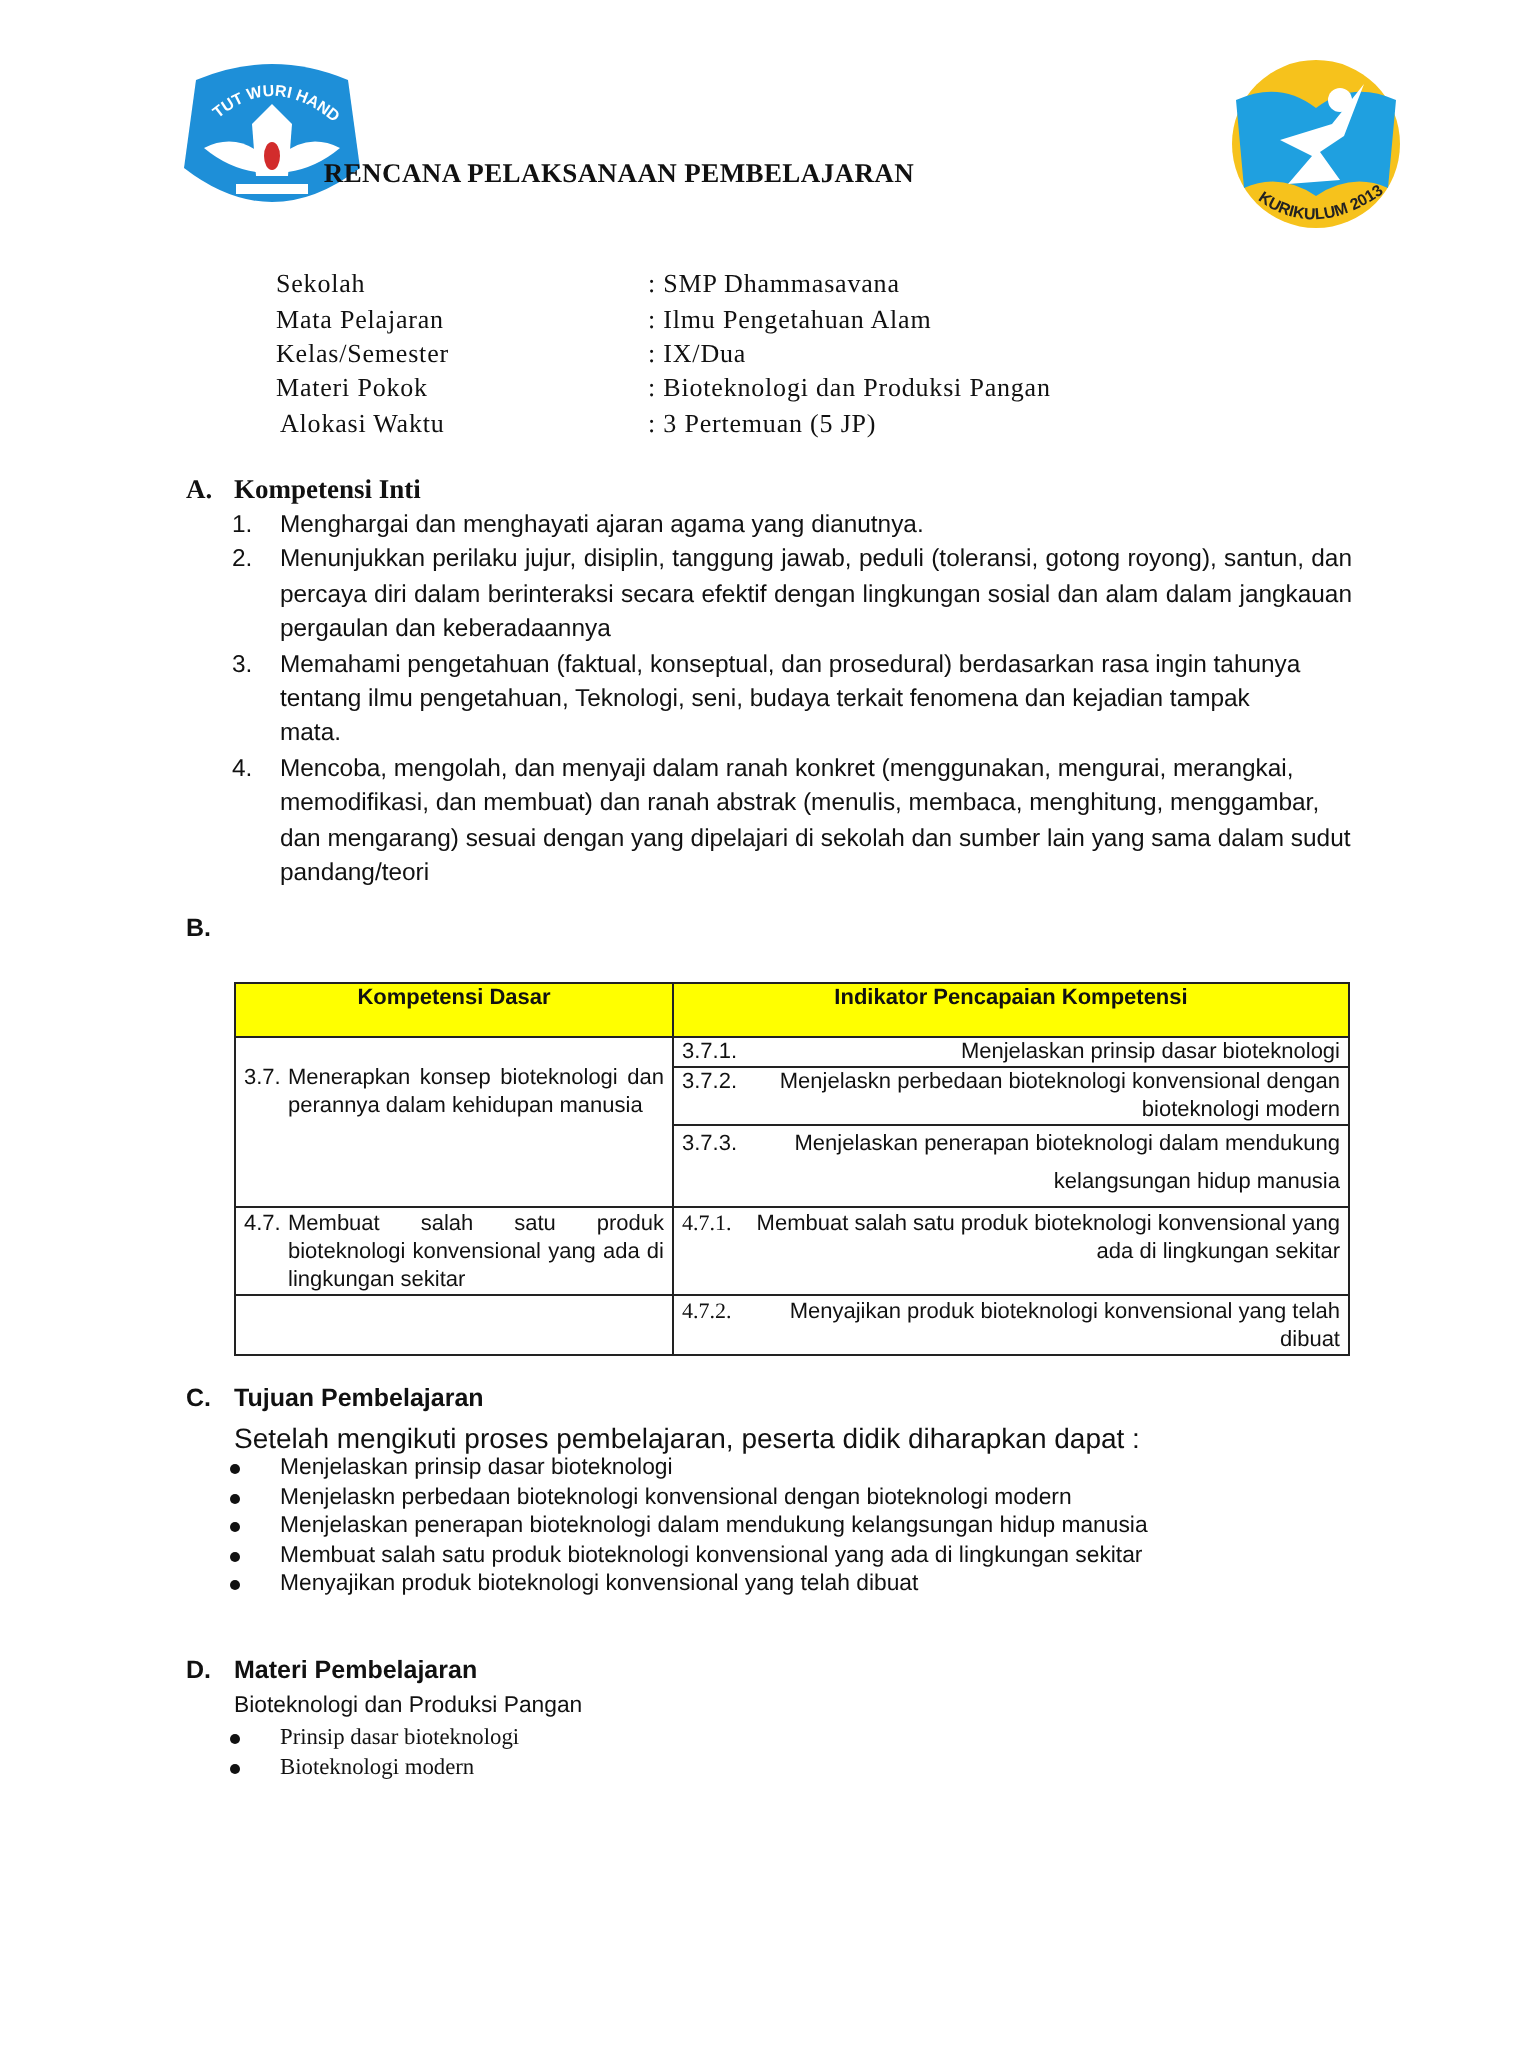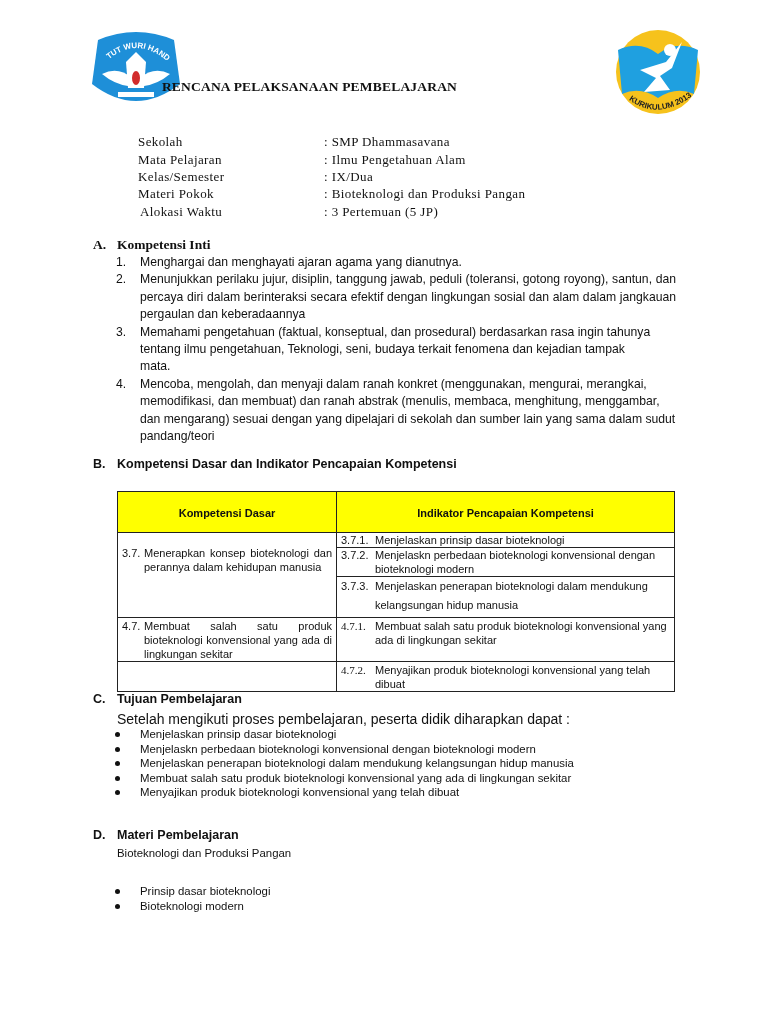--- a/index.html
+++ b/index.html
@@ -17,25 +17,25 @@
   .sec-head { font-size:13.5px; font-weight:bold; }
   .sec-head .letter { position:absolute; left:0; }
   .sec-head .txt { position:absolute; left:24px; white-space:nowrap; }
 
   .ki-list { left:116px; width:560px; font-size:12.2px; line-height:17.4px; }
   .ki-item { position:relative; padding-left:24px; }
   .ki-item .num { position:absolute; left:0; top:0; }
 
   table.kd { position:absolute; left:117px; top:491px; width:558px; border-collapse:collapse; font-size:11px; line-height:14px; }
   table.kd td, table.kd th { border:1px solid #222; vertical-align:top; padding:0 4px; }
-  table.kd th { background:#ffff00; font-weight:bold; height:26px; text-align:center; vertical-align:top; padding-top:14px; }
+  table.kd th { background:#ffff00; font-weight:bold; height:26px; text-align:center; vertical-align:top; padding-top:0; }
   .kd-left { width:210px; }
   .hang { position:relative; padding-left:22px; text-align:justify; }
   .hang .n { position:absolute; left:0; top:0; }
-  .ind { position:relative; padding-left:34px; }
+  .ind { position:relative; padding-left:34px;text-align:right; }
   .ind .n { position:absolute; left:0; top:0; }
   .ind.serifnum .n { font-family:"Liberation Serif", serif; }
 
   .bullets { font-size:11.4px; line-height:14.6px; }
   .bullets .b { position:relative; padding-left:28px; white-space:nowrap; }
   .bullets .b::before { content:""; position:absolute; left:3px; top:5px; width:5px; height:5px; border-radius:50%; background:#111; }
 
   .logo { position:absolute; }
 </style>
 </head>
@@ -112,21 +112,20 @@
     <span>Memahami pengetahuan (faktual, konseptual, dan prosedural) berdasarkan rasa ingin tahunya tentang ilmu pengetahuan, Teknologi, seni, budaya terkait fenomena dan kejadian tampak mata.</span>
   </div>
   <div class="ki-item">
     <span class="num">4.</span>
     <span>Mencoba, mengolah, dan menyaji dalam ranah konkret (menggunakan, mengurai, merangkai, memodifikasi, dan membuat) dan ranah abstrak (menulis, membaca, menghitung, menggambar, dan mengarang) sesuai dengan yang dipelajari di sekolah dan sumber lain yang sama dalam sudut pandang/teori</span>
   </div>
 </div>
 
 <div class="abs sec-head sans" style="left:93px;top:457px;width:500px;height:18px;font-size:12.5px;">
   <span class="letter">B.</span>
-  <span class="txt">Kompetensi Dasar dan Indikator Pencapaian Kompetensi</span>
 </div>
 
 <table class="kd sans">
   <tbody>
       <tr>
     <th class="kd-left">Kompetensi Dasar</th>
     <th>Indikator Pencapaian Kompetensi</th>
   </tr>
   <tr>
     <td rowspan="3" style="padding-top:13px;">
@@ -195,16 +194,16 @@
   <div class="b">Menjelaskan penerapan bioteknologi dalam mendukung kelangsungan hidup manusia</div>
   <div class="b">Membuat salah satu produk bioteknologi konvensional yang ada di lingkungan sekitar</div>
   <div class="b">Menyajikan produk bioteknologi konvensional yang telah dibuat</div>
 </div>
 
 <div class="abs sec-head sans" style="left:93px;top:828px;width:400px;height:18px;font-size:12.5px;">
   <span class="letter">D.</span>
   <span class="txt">Materi Pembelajaran</span>
 </div>
 <div class="abs sans" style="left:117px;top:847px;font-size:11.4px;white-space:nowrap;">Bioteknologi dan Produksi Pangan</div>
-<div class="abs bullets sans" style="left:112px;top:884px;">
+<div class="abs bullets sans" style="left:112px;top:862px;font-family:Liberation Serif, serif;">
   <div class="b">Prinsip dasar bioteknologi</div>
   <div class="b">Bioteknologi modern</div>
 </div>
 
 </body></html>

